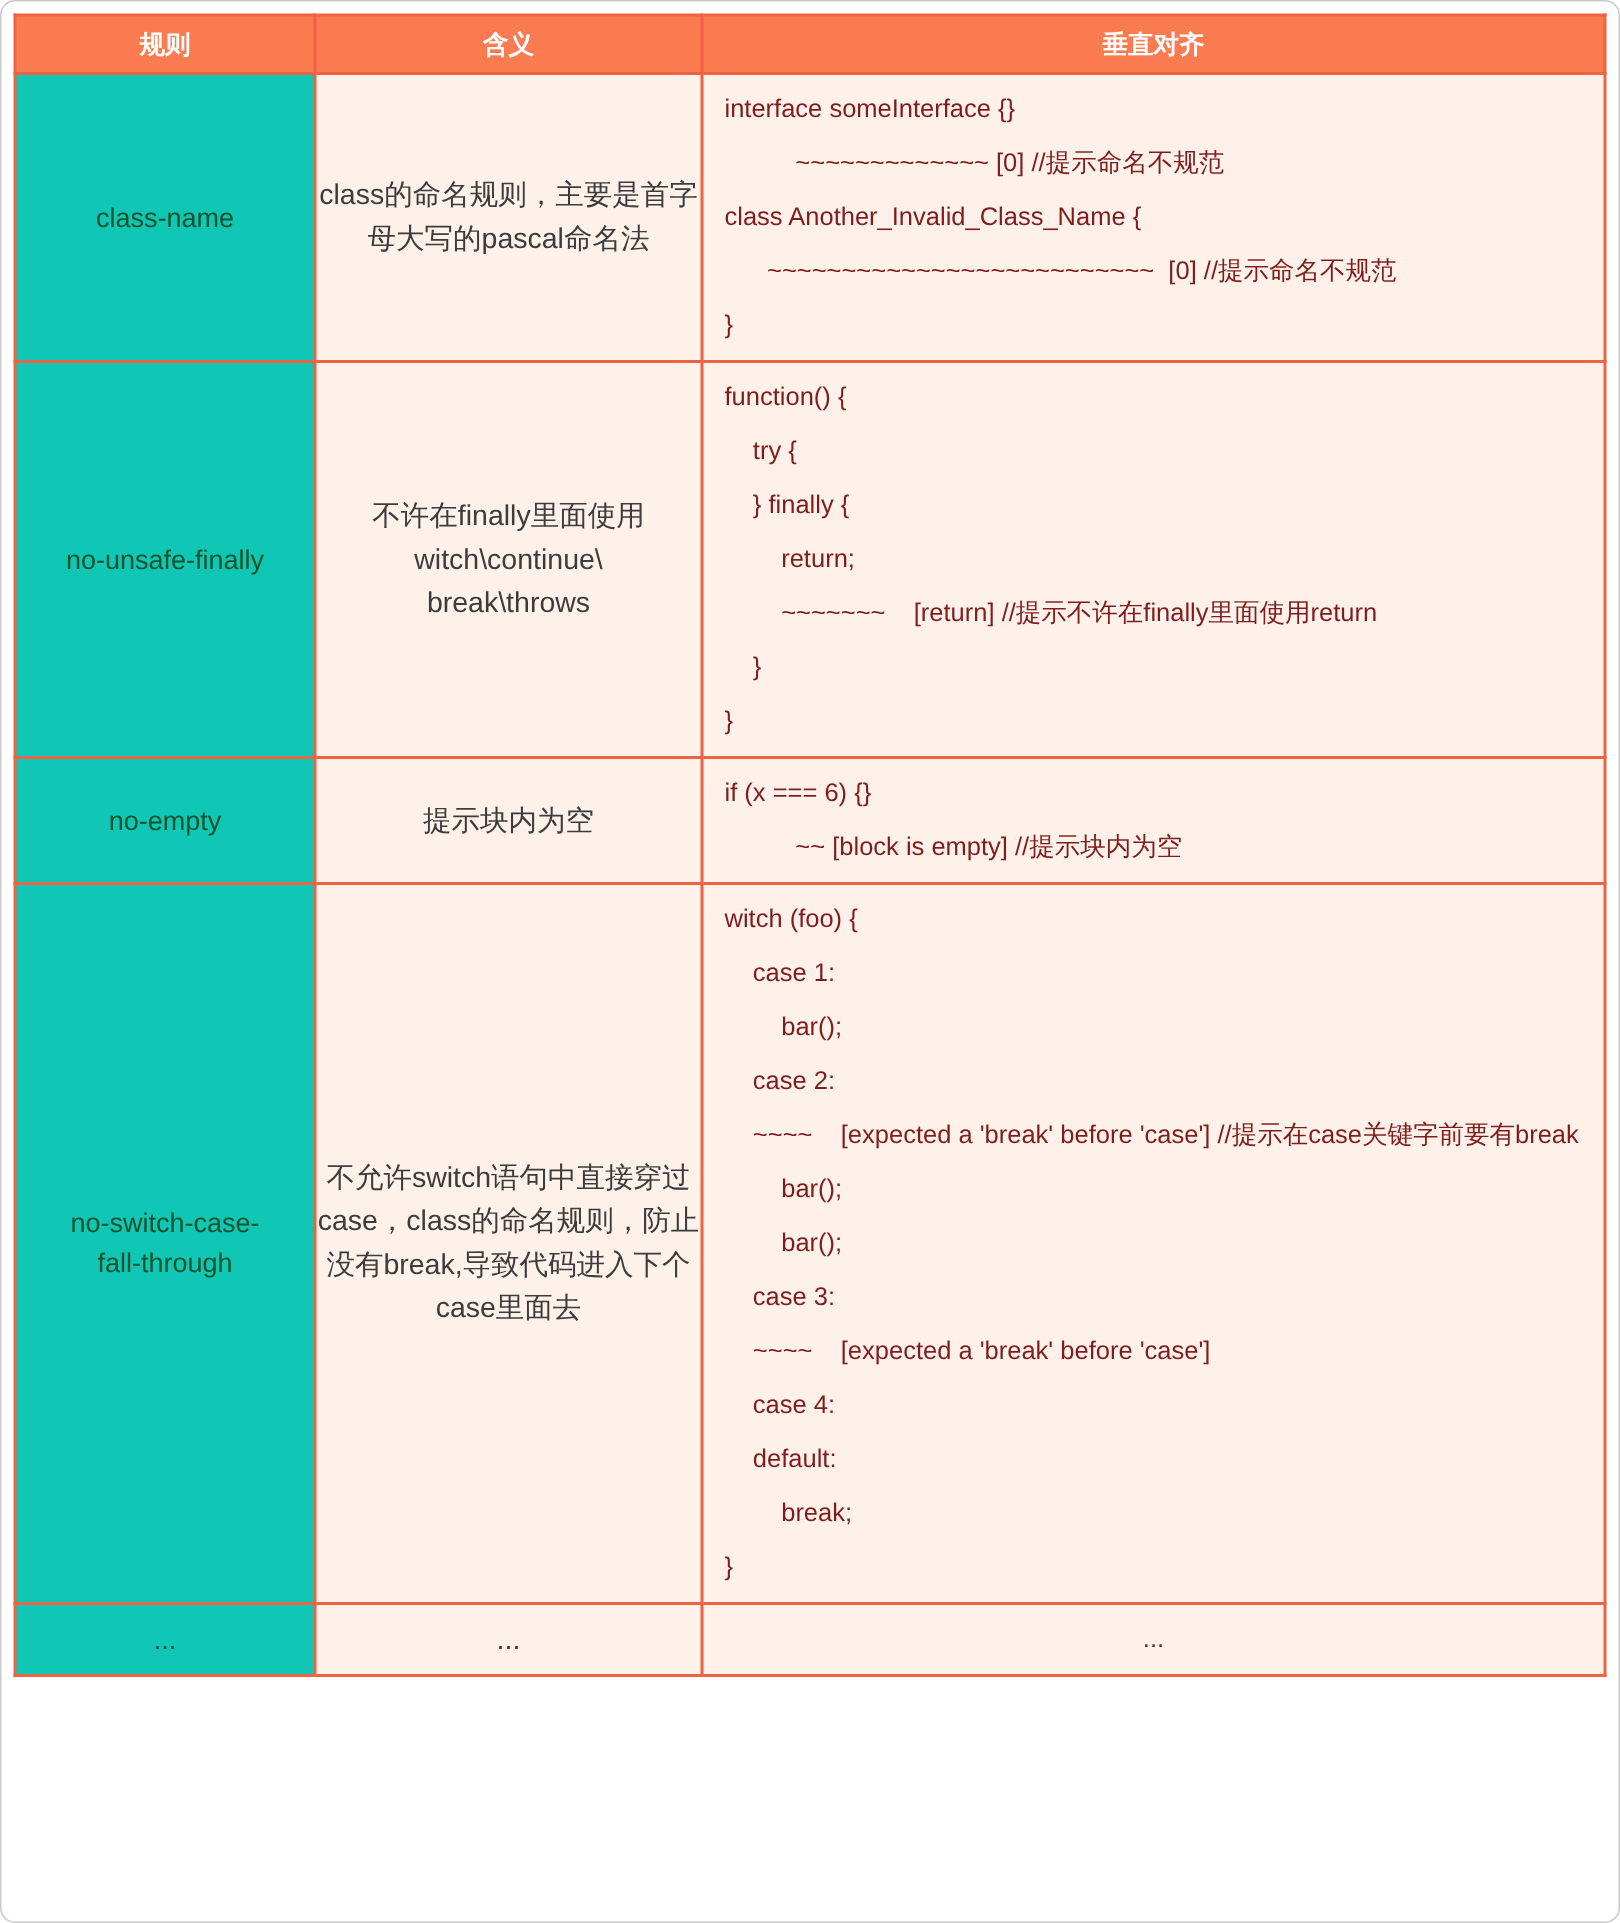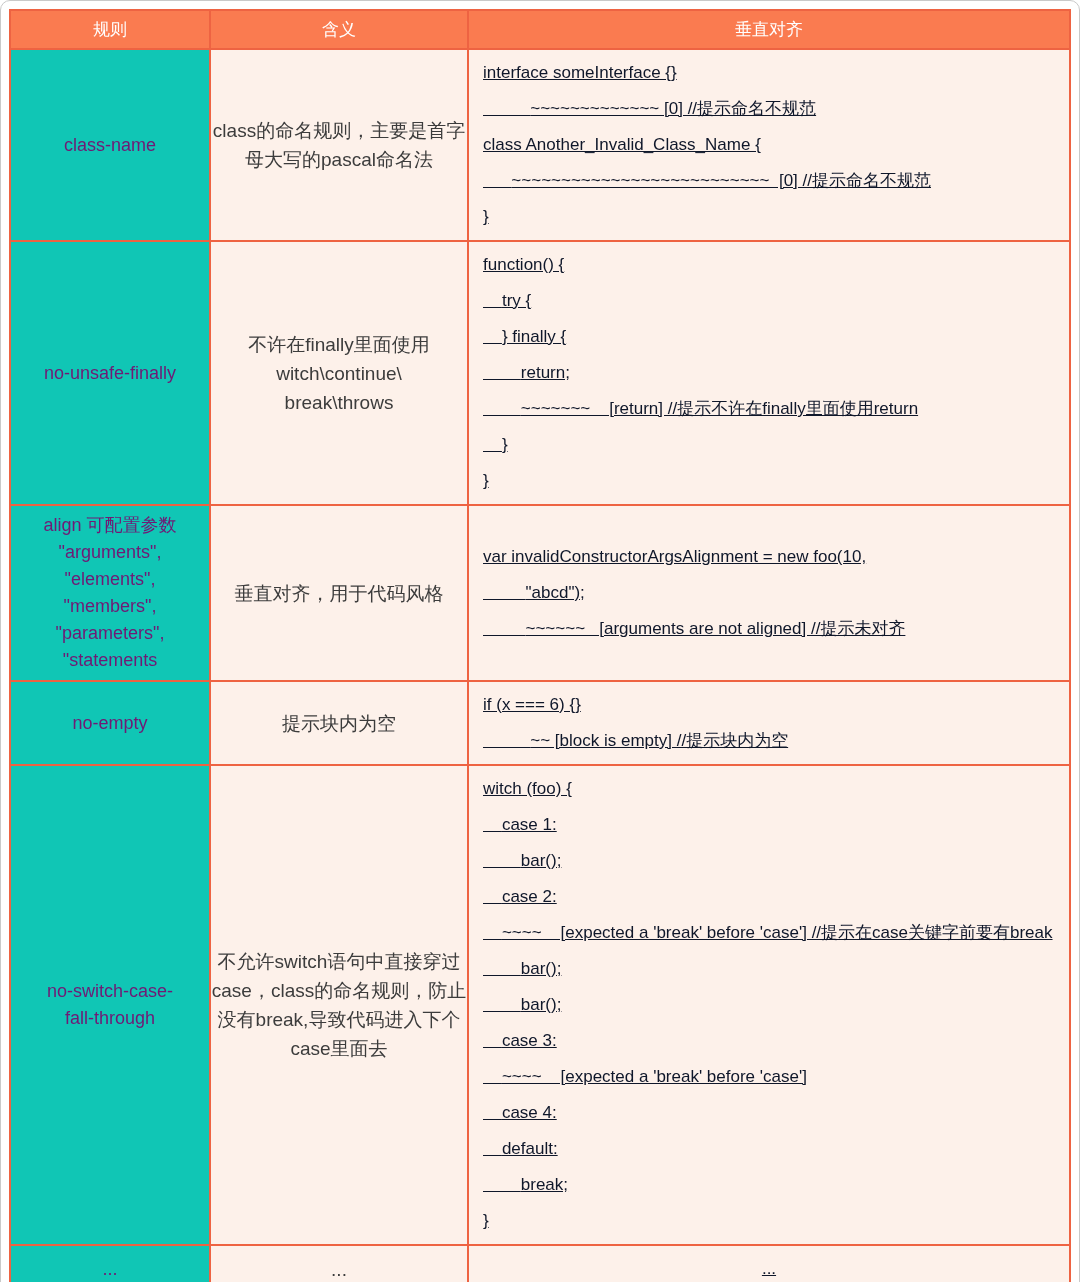--- a/index.html
+++ b/index.html
@@ -28,50 +28,49 @@
     table-layout:fixed;
   }
   table.rules th,
   table.rules td{
     border:2px solid var(--border);
   }
   th.col-header{
     background:var(--header-bg);
     color:#ffffff;
     font-size:17px;
-    font-weight:normal;
+    font-weight:bold;
     padding:7px 4px;
     text-align:center;
   }
   td.rule-cell{
     background:var(--rule-bg);
-    color:#701a75;
+    color:#14532d;
     font-size:18px;
     line-height:27px;
     text-align:center;
     vertical-align:middle;
     white-space:pre-line;
     padding:6px 8px;
   }
   td.meaning-cell{
     background:var(--cell-bg);
     color:#3c3c3c;
     font-size:19px;
     line-height:29px;
     text-align:center;
     vertical-align:middle;
     white-space:pre-line;
     padding:8px 0;
   }
   td.code-cell{
     background:var(--cell-bg);
-    color:#0f172a;
+    color:#7f1d1d;
     vertical-align:middle;
     padding:5px 14px;
-    text-decoration:underline;
   }
   td.code-cell .code-text{
     font-size:17px;
     line-height:36px;
     white-space:pre-wrap;
     word-break:break-word;
   }
   td.code-cell.center{
     text-align:center;
   }
@@ -114,34 +113,20 @@
             <div class="code-text">function() {
     try {
     } finally {
         return;
         ~~~~~~~    [return] //提示不许在finally里面使用return
     }
 }</div>
           </td>
       </tr>
       <tr>
-        <td class="rule-cell">align 可配置参数
-"arguments",
-"elements",
-"members",
-"parameters",
-"statements</td>
-        <td class="meaning-cell">垂直对齐，用于代码风格</td>
-        <td class="code-cell">
-            <div class="code-text">var invalidConstructorArgsAlignment = new foo(10,
-         "abcd");
-         ~~~~~~   [arguments are not aligned] //提示未对齐</div>
-          </td>
-      </tr>
-      <tr>
         <td class="rule-cell">no-empty</td>
         <td class="meaning-cell">提示块内为空</td>
         <td class="code-cell">
             <div class="code-text">if (x === 6) {}
           ~~ [block is empty] //提示块内为空</div>
           </td>
       </tr>
       <tr>
         <td class="rule-cell">no-switch-case-
 fall-through</td>

